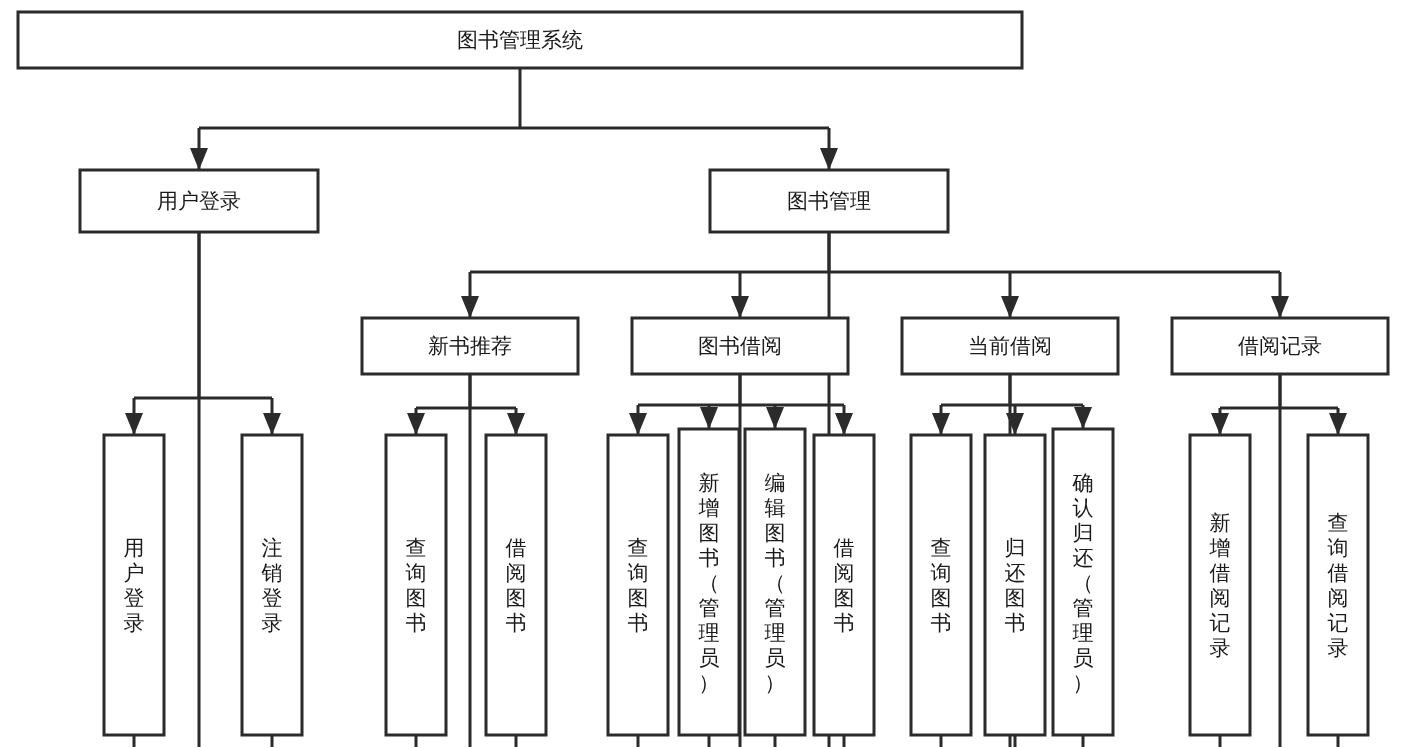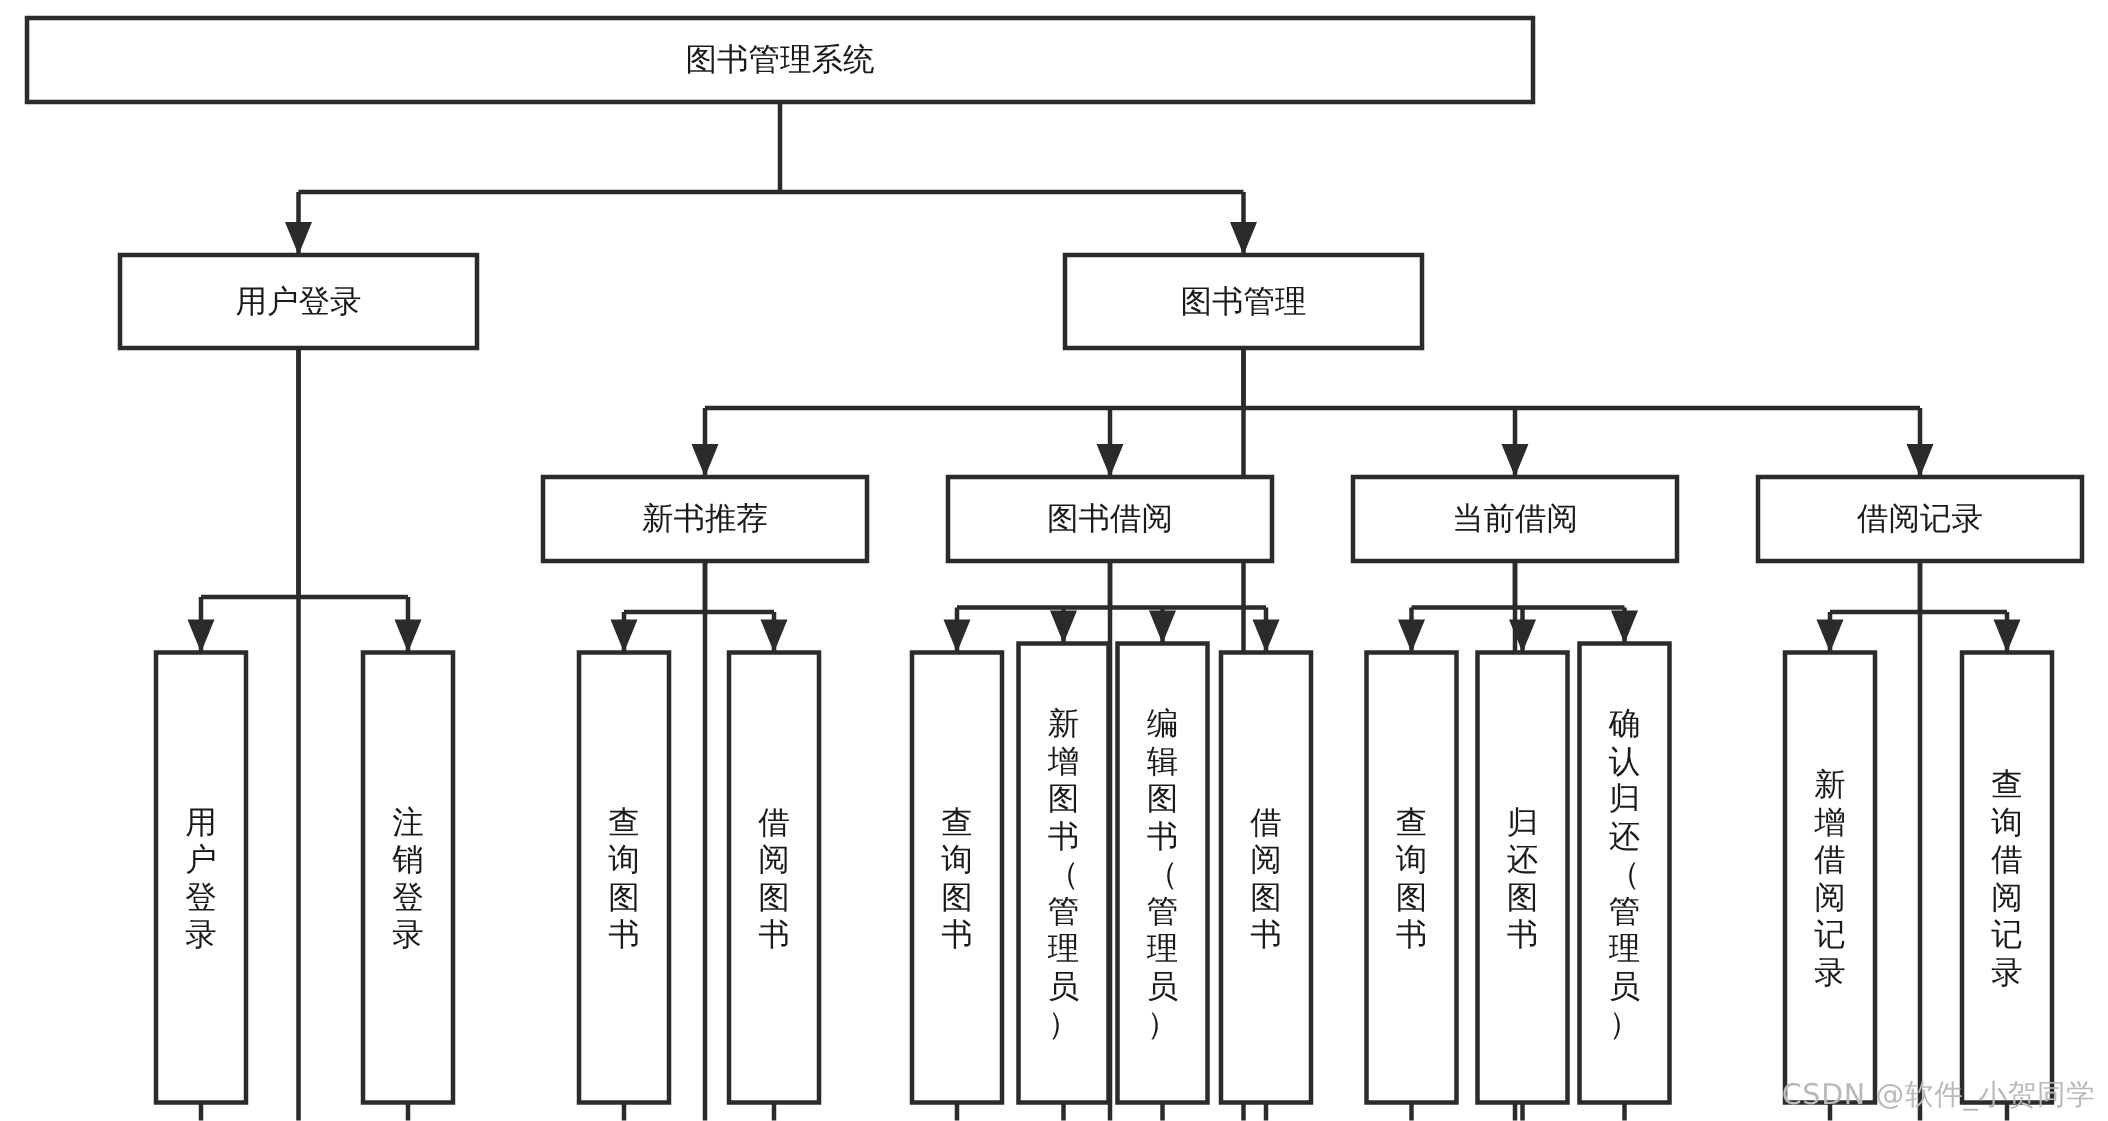--- a/index.html
+++ b/index.html
@@ -206,15 +206,14 @@
           <text x="1220" class="node-label-v"><tspan x="1220" y="530">新</tspan><tspan x="1220" y="555">增</tspan><tspan x="1220" y="580">借</tspan><tspan x="1220" y="605">阅</tspan><tspan x="1220" y="630">记</tspan><tspan x="1220" y="655">录</tspan></text>
         </g>
         <g>
           <rect x="1308" y="435" width="60" height="300" class="node-rect"></rect>
           <text x="1338" class="node-label-v"><tspan x="1338" y="530">查</tspan><tspan x="1338" y="555">询</tspan><tspan x="1338" y="580">借</tspan><tspan x="1338" y="605">阅</tspan><tspan x="1338" y="630">记</tspan><tspan x="1338" y="655">录</tspan></text>
         </g>
       </g>
 
   </svg>
 
-  <div class="watermark">CSDN @软件_小贺同学</div>
 
 </div>
 
 </body></html>

